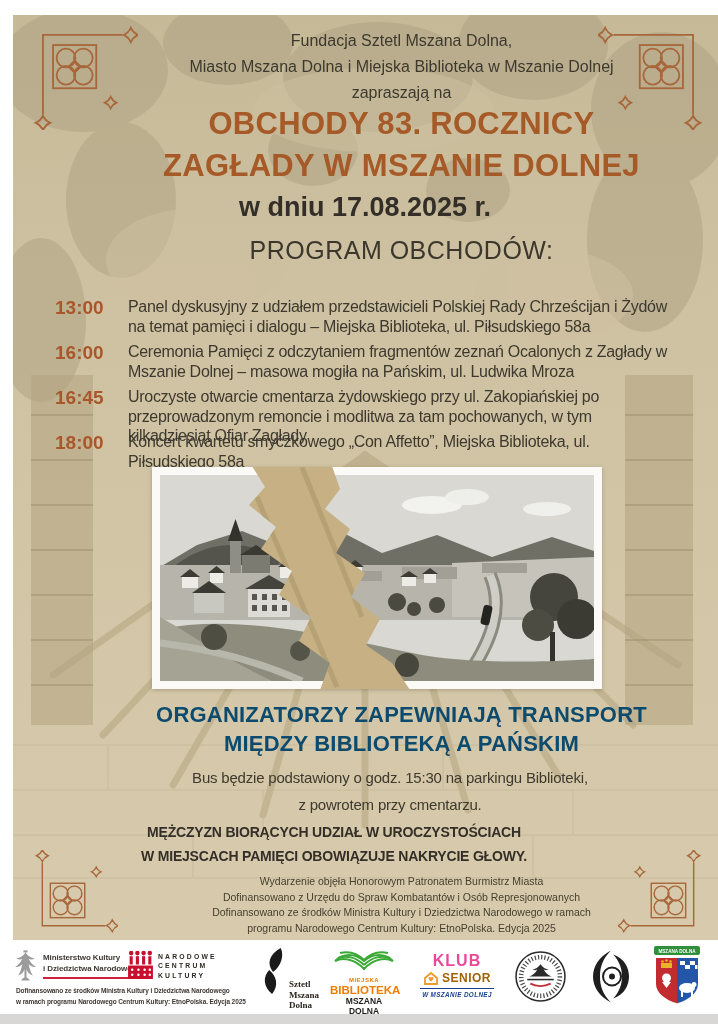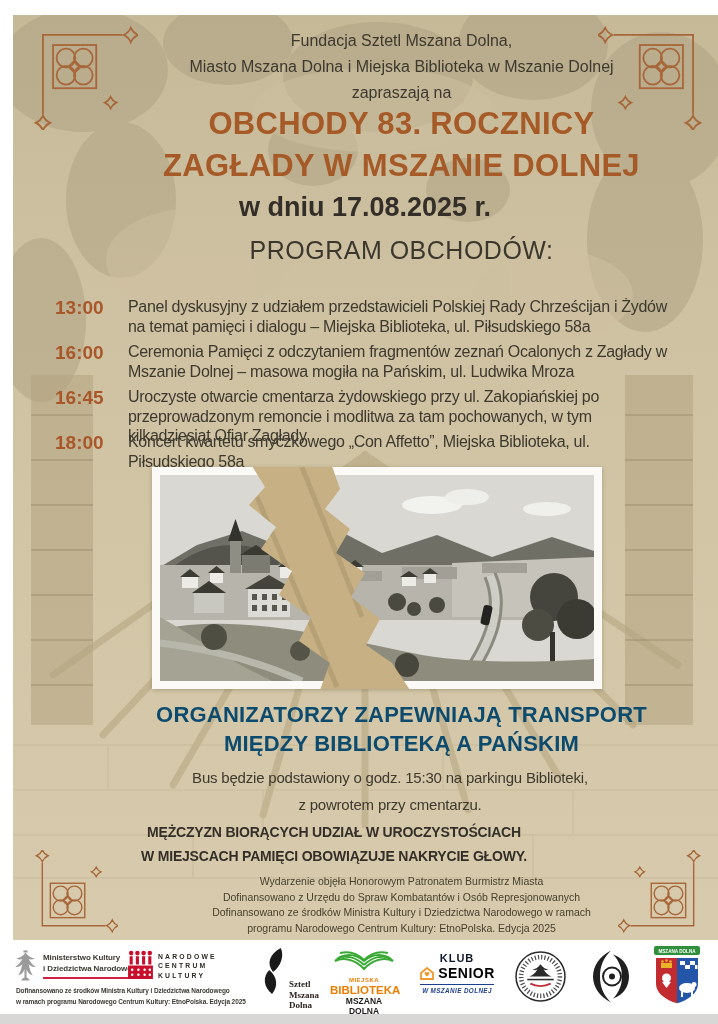--- a/index.html
+++ b/index.html
@@ -43,23 +43,23 @@
   .nck-name{left:158px;top:12px;font-size:6.8px;line-height:9.3px;font-weight:bold;letter-spacing:2.2px;color:#2e2a24;}
   .sz-flame{left:259px;top:7px;width:30px;height:48px;}
   .sz-name{left:289px;top:39px;font-size:9px;line-height:10.5px;font-weight:bold;color:#2b2620;
            font-family:"Liberation Serif",serif;}
   .lib{left:330px;top:7px;width:68px;text-align:center;}
   .lib .bk{width:62px;height:26px;}
   .lib .l1{font-size:6px;font-weight:bold;color:#ef7d00;letter-spacing:.5px;line-height:7px;}
   .lib .l2{font-size:11.5px;font-weight:bold;color:#ef7d00;line-height:12px;}
   .lib .l3{font-size:8.5px;font-weight:bold;color:#1d1d1b;line-height:10px;}
   .klub{left:418px;top:12px;width:78px;text-align:center;}
-  .klub .k1{font-size:11px;font-weight:bold;color:#0f172a;letter-spacing:1px;}
+  .klub .k1{font-size:16px;font-weight:bold;color:#ec4899;letter-spacing:1px;}
   .klub .row{display:flex;align-items:center;justify-content:center;gap:3px;margin-top:1px;}
-  .klub .k2{font-size:14px;font-weight:bold;color:#000000;letter-spacing:.5px;}
+  .klub .k2{font-size:12px;font-weight:bold;color:#a16207;letter-spacing:.5px;}
   .klub .rule{height:1px;background:#1c3e8f;margin:3px 2px 2px;}
   .klub .k3{font-size:6.3px;font-weight:bold;font-style:italic;color:#1c3e8f;letter-spacing:.4px;}
   .seal{left:514px;top:10px;width:53px;height:53px;}
   .emb{left:589px;top:8px;width:44px;height:57px;}
   .coat{left:653px;top:6px;width:48px;height:61px;}
   .bar{position:absolute;left:0;top:1014px;width:718px;height:10px;background:#d8d7d5;z-index:3;}
 </style>
 </head>
 <body>
 

